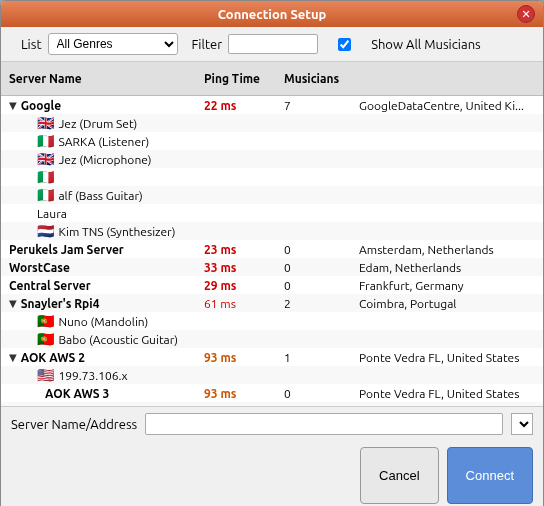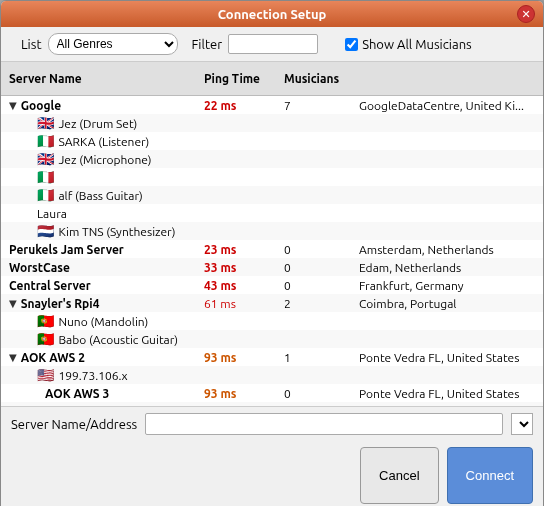--- a/index.html
+++ b/index.html
@@ -60,38 +60,38 @@
       border-bottom: 1px solid #ccc;
     }
     .toolbar label {
       font-size: 13px;
     }
     .toolbar select {
       font-size: 12px;
       padding: 2px 4px;
       border: 1px solid #aaa;
       background: white;
-      border-radius: 10px;
+      border-radius: 3px;
       width: 130px;
     }
     .toolbar .filter-label {
       margin-left: 8px;
     }
     .toolbar input[type="text"] {
       font-size: 12px;
       padding: 2px 4px;
       border: 1px solid #aaa;
       width: 90px;
       border-radius: 2px;
     }
     .toolbar .show-all {
       display: flex;
       align-items: center;
-      gap: 4px;
-      margin-left: 21px;
+      gap: 20px;
+      margin-left: 14px;
       font-size: 13px;
     }
     .table-header {
       display: grid;
       grid-template-columns: 195px 80px 75px 1fr;
       background: #e0e0e0;
       border-bottom: 1px solid #bbb;
       padding: 10px 8px;
       font-size: 12px;
       font-weight: bold;
@@ -277,21 +277,21 @@
           <span style="font-weight: bold;">WorstCase</span>
         </div>
         <div style="color: rgb(204, 0, 0); font-weight: bold;">33 ms</div>
         <div>0</div>
         <div>Edam, Netherlands</div>
       </div>
       <div class="row">
         <div class="server-name">
           <span style="font-weight: bold;">Central Server</span>
         </div>
-        <div style="color: rgb(204, 0, 0); font-weight: bold;">43 ms</div>
+        <div style="color: rgb(204, 0, 0); font-weight: bold;">29 ms</div>
         <div>0</div>
         <div>Frankfurt, Germany</div>
       </div>
       <div class="row">
         <div class="server-name">
           <span class="triangle">▼</span>
           <span style="font-weight: bold;">Snayler's Rpi4</span>
         </div>
         <div style="color: rgb(204, 0, 0); font-weight: normal;">61 ms</div>
         <div>2</div>

